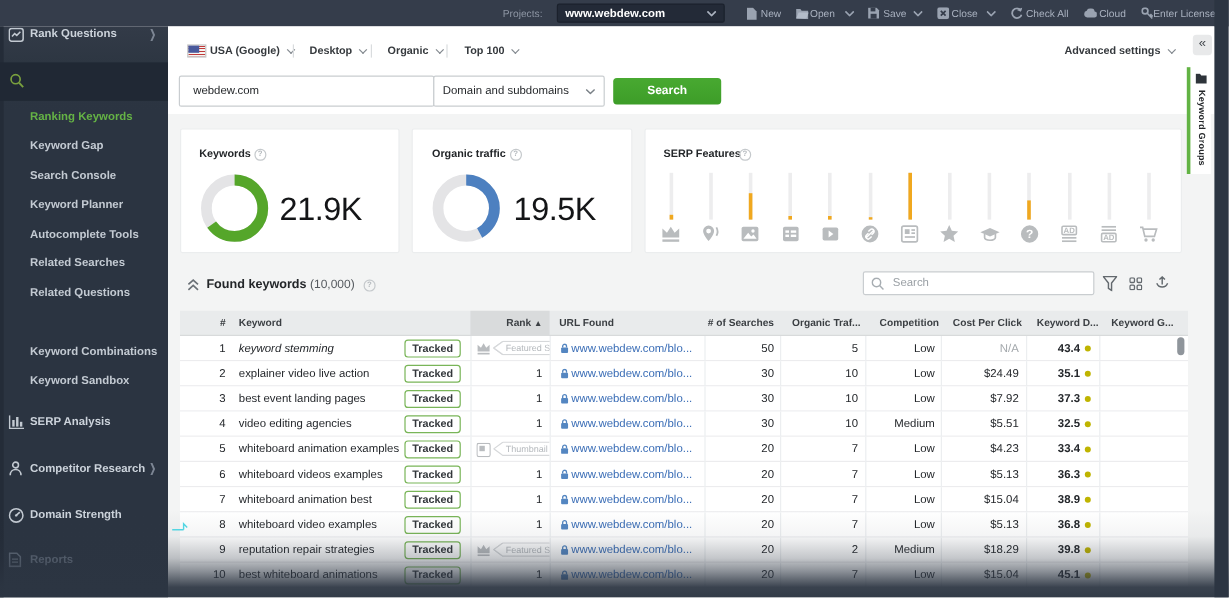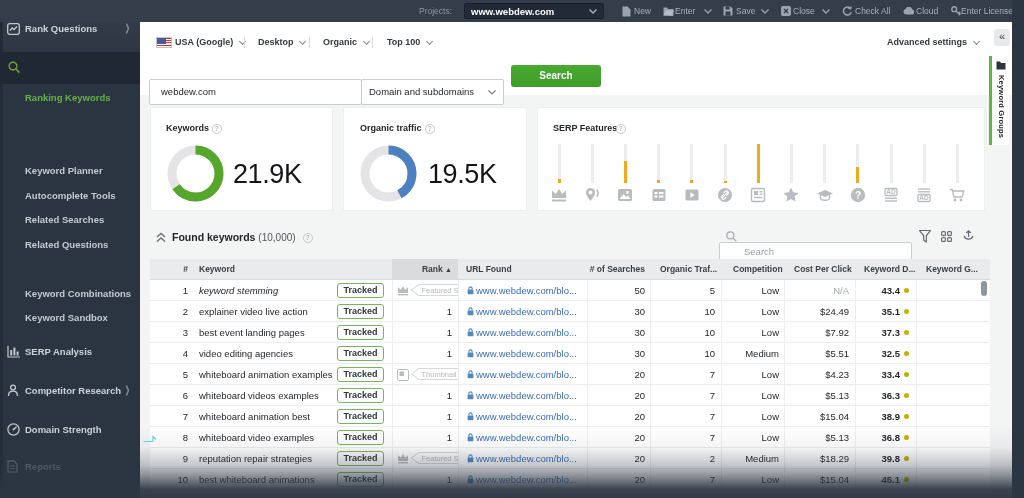--- a/index.html
+++ b/index.html
@@ -18,21 +18,21 @@
   .sb-main .txt { position:absolute; left:25px; }
   .sb-sub { position:absolute; left:25px; width:114px; height:20px; line-height:20px; color:#c3cad2; font-size:9.5px; font-weight:bold; white-space:nowrap; }
   .chev-r { position:absolute; right:9px; top:0; color:#7d8694; font-size:8px; transform:scale(0.8,1.2); }
   .green { color:#65b345; }
 
   #whitehead { position:absolute; left:140px; top:22px; width:872px; height:73px; background:#ffffff; }
   .filt { position:absolute; top:36px; height:13px; line-height:13px; font-size:9px; color:#35393d; font-weight:bold; white-space:nowrap; }
   .fsep { position:absolute; top:37px; width:1px; height:11px; background:#d9dcde; }
   .cv { display:inline-block; width:5px; height:5px; border-right:1.2px solid #82888e; border-bottom:1.2px solid #82888e; transform:rotate(45deg); margin-left:4px; vertical-align:1.5px; }
 
-  .inp { position:absolute; background:#fff; border:1px solid #c9cdd0; border-radius:2px; font-size:9.5px; color:#24272a; white-space:nowrap;margin-top:16px; }
+  .inp { position:absolute; background:#fff; border:1px solid #c9cdd0; border-radius:2px; font-size:9.5px; color:#24272a; white-space:nowrap; }
 
   #btn-search { position:absolute; left:511px; top:65px; width:90px; height:22px; background:linear-gradient(#48a931,#3d9d28); border-radius:3px; color:#fff; font-weight:bold; font-size:10px; text-align:center; line-height:22px; }
 
   .card { position:absolute; top:107px; height:104px; background:#fff; border:1px solid #ebedee; border-radius:2px; }
   .ctitle { position:absolute; font-size:9px; font-weight:bold; color:#232629; }
   .qmark { position:absolute; width:9.5px; height:9.5px; border:1px solid #c5c9cc; border-radius:50%; color:#b6bbbf; font-size:6.5px; text-align:center; line-height:8.5px; font-weight:bold; }
   .bignum { position:absolute; font-size:27px; color:#141517; letter-spacing:-0.4px; }
 
   .hcell { position:absolute; top:0; height:21px; line-height:21px; font-size:8.5px; font-weight:bold; color:#3b3f43; white-space:nowrap; }
   .cell { position:absolute; top:0; height:21px; line-height:21px; font-size:9.5px; color:#24272b; white-space:nowrap; }
@@ -62,20 +62,22 @@
     <div class="sb-main" style="top:-5px;">
         <span class="txt">Rank Questions</span>
         <span class="chev-r" style="top:0;">❯</span>
       </div>
     <div class="abs" style="left:0;top:30px;width:140px;height:32px;background:#202834;"></div>
     <svg class="abs" style="left:8px;top:39px;" width="12" height="13" viewBox="0 0 12 13">
         <circle cx="5" cy="5" r="3.8" fill="none" stroke="#79a03e" stroke-width="1.4"></circle>
         <path d="M8 8 L11.3 11.6" stroke="#79a03e" stroke-width="1.6"></path>
       </svg>
     <div class="sb-sub green" style="top:66px;">Ranking Keywords</div>
+    <div class="sb-sub" style="top:90px;">Keyword Gap</div>
+    <div class="sb-sub" style="top:115px;">Search Console</div>
     <div class="sb-sub" style="top:139px;">Keyword Planner</div>
     <div class="sb-sub" style="top:164px;">Autocomplete Tools</div>
     <div class="sb-sub" style="top:188px;">Related Searches</div>
     <div class="sb-sub" style="top:213px;">Related Questions</div>
     <div class="sb-sub" style="top:262px;">Keyword Combinations</div>
     <div class="sb-sub" style="top:286px;">Keyword Sandbox</div>
     <svg class="abs" style="left:7px;top:324px;" width="13" height="12" viewBox="0 0 13 12">
         <path d="M1 0 V11 H13" stroke="#c2c9d1" stroke-width="1.2" fill="none"></path>
         <rect x="3.2" y="4" width="2" height="5.5" fill="#c2c9d1"></rect>
         <rect x="6.4" y="1.5" width="2" height="8" fill="#c2c9d1"></rect>
@@ -118,21 +120,21 @@
         </svg>
     </div>
     <svg class="tbic" style="position:absolute;left:622px;top:6px;" width="9" height="11" viewBox="0 0 9 11">
         <path d="M0.5 0.5 h5 l3 3 v7 H0.5 Z" fill="#9aa3b1"></path>
       </svg>
     <div class="tb" style="left:634px;">New</div>
     <svg style="position:absolute;left:663px;top:7px;" width="11" height="9" viewBox="0 0 11 9">
         <path d="M0.5 8.5 V0.5 h3.5 l1 1.5 H10.5 l-0 7 Z" fill="#9aa3b1"></path>
         <path d="M0.5 8.5 L2.5 3.5 H10.9 L9 8.5 Z" fill="#b3bcc9"></path>
       </svg>
-    <div class="tb" style="left:675px;">Enter</div>
+    <div class="tb" style="left:675px;">Open</div>
     <svg style="position:absolute;left:704px;top:9px;" width="8" height="5" viewBox="0 0 8 5">
         <path d="M0.5 0.5 L4 4 L7.5 0.5" stroke="#9aa3b1" stroke-width="1.3" fill="none"></path>
       </svg>
     <svg style="position:absolute;left:723px;top:6px;" width="10" height="10" viewBox="0 0 10 10">
         <path d="M0.5 0.5 h7 l2 2 v7 H0.5 Z" fill="#9aa3b1"></path>
         <rect x="2.5" y="5.5" width="5" height="4" fill="#353d4b"></rect>
         <rect x="2.5" y="0.5" width="4" height="3" fill="#353d4b"></rect>
       </svg>
     <div class="tb" style="left:736px;">Save</div>
     <svg style="position:absolute;left:761px;top:9px;" width="8" height="5" viewBox="0 0 8 5">

